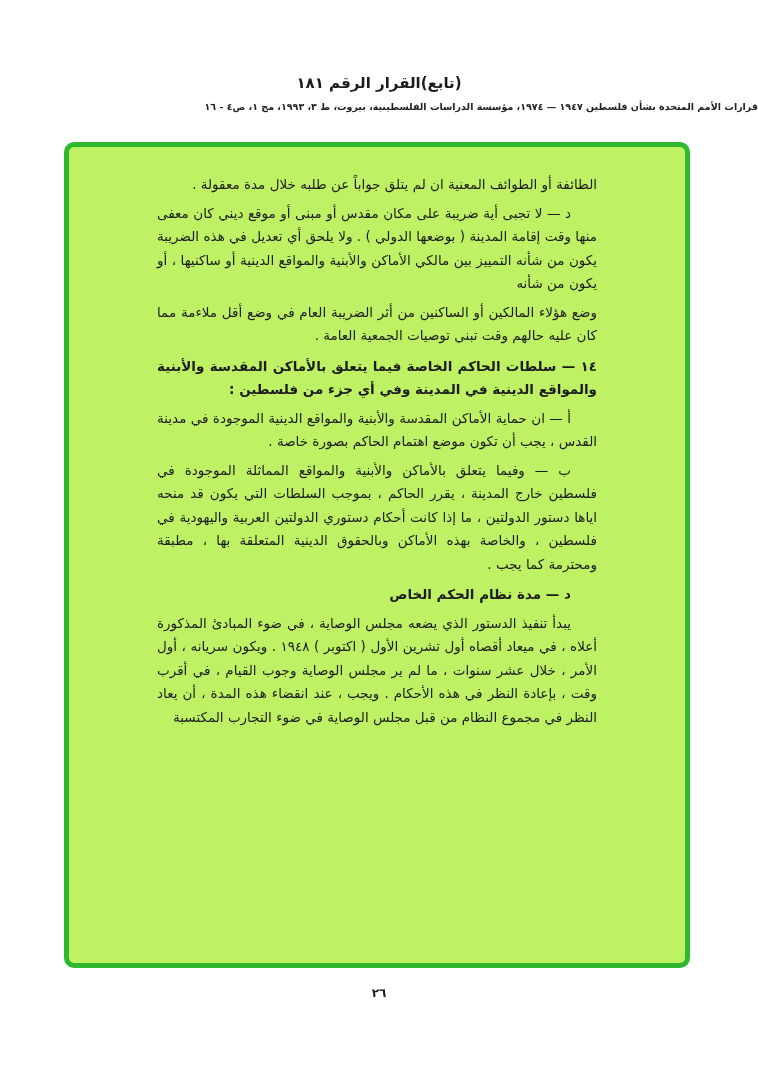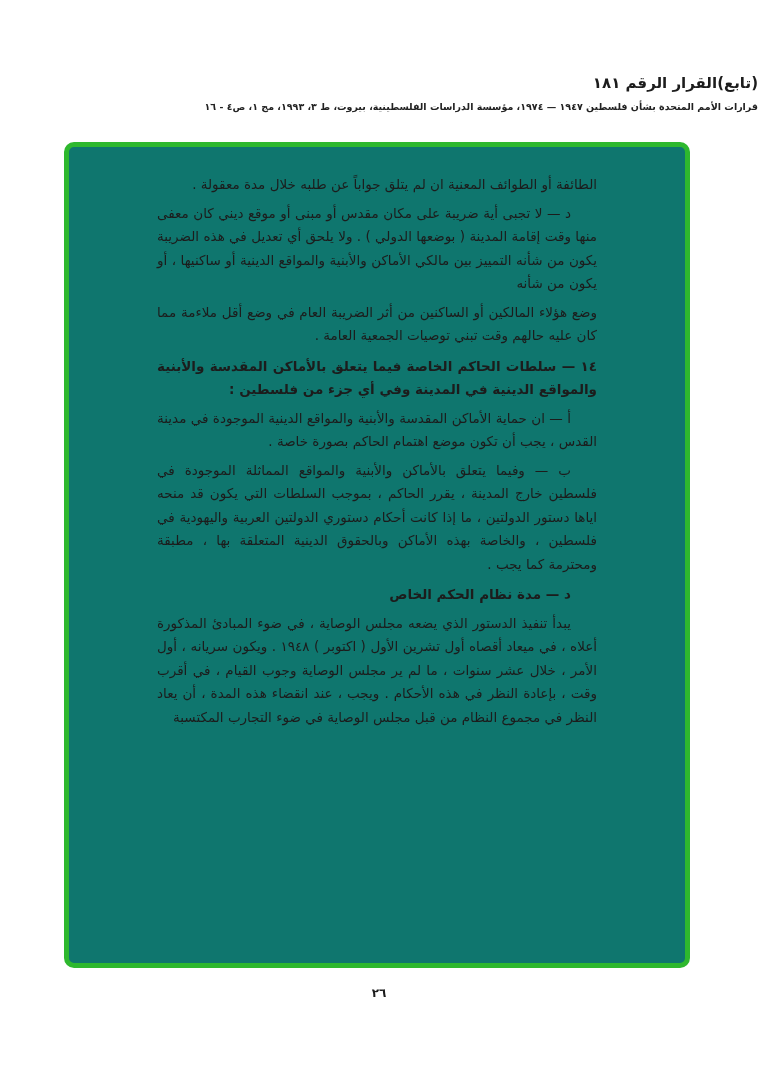--- a/index.html
+++ b/index.html
@@ -14,39 +14,38 @@
   }
   .doc-header {
     text-align: center;
     padding-top: 74px;
   }
   .doc-title {
     direction: rtl;
     font-size: 15px;
     font-weight: bold;
     letter-spacing: 0.3px;
-    text-align: right;
   }
   .doc-citation {
     direction: rtl;
     font-size: 9.5px;
     font-weight: bold;
     margin-top: 9px;
     color: #222222;
     text-align: right;
   }
   .green-box {
     position: absolute;
     left: 64px;
     top: 142px;
     width: 626px;
     height: 826px;
     border: 5px solid var(--frame-green, #2eb82e);
     border-radius: 10px;
-    background: #0f766e;
+    background: #bef264;
   }
   .doc-body {
     direction: rtl;
     text-align: justify;
     padding: 26px 88px 0 88px;
     font-size: 13.5px;
     line-height: 23.5px;
   }
   .para { margin-bottom: 5px; }
   .para.indent { text-indent: 26px; }

